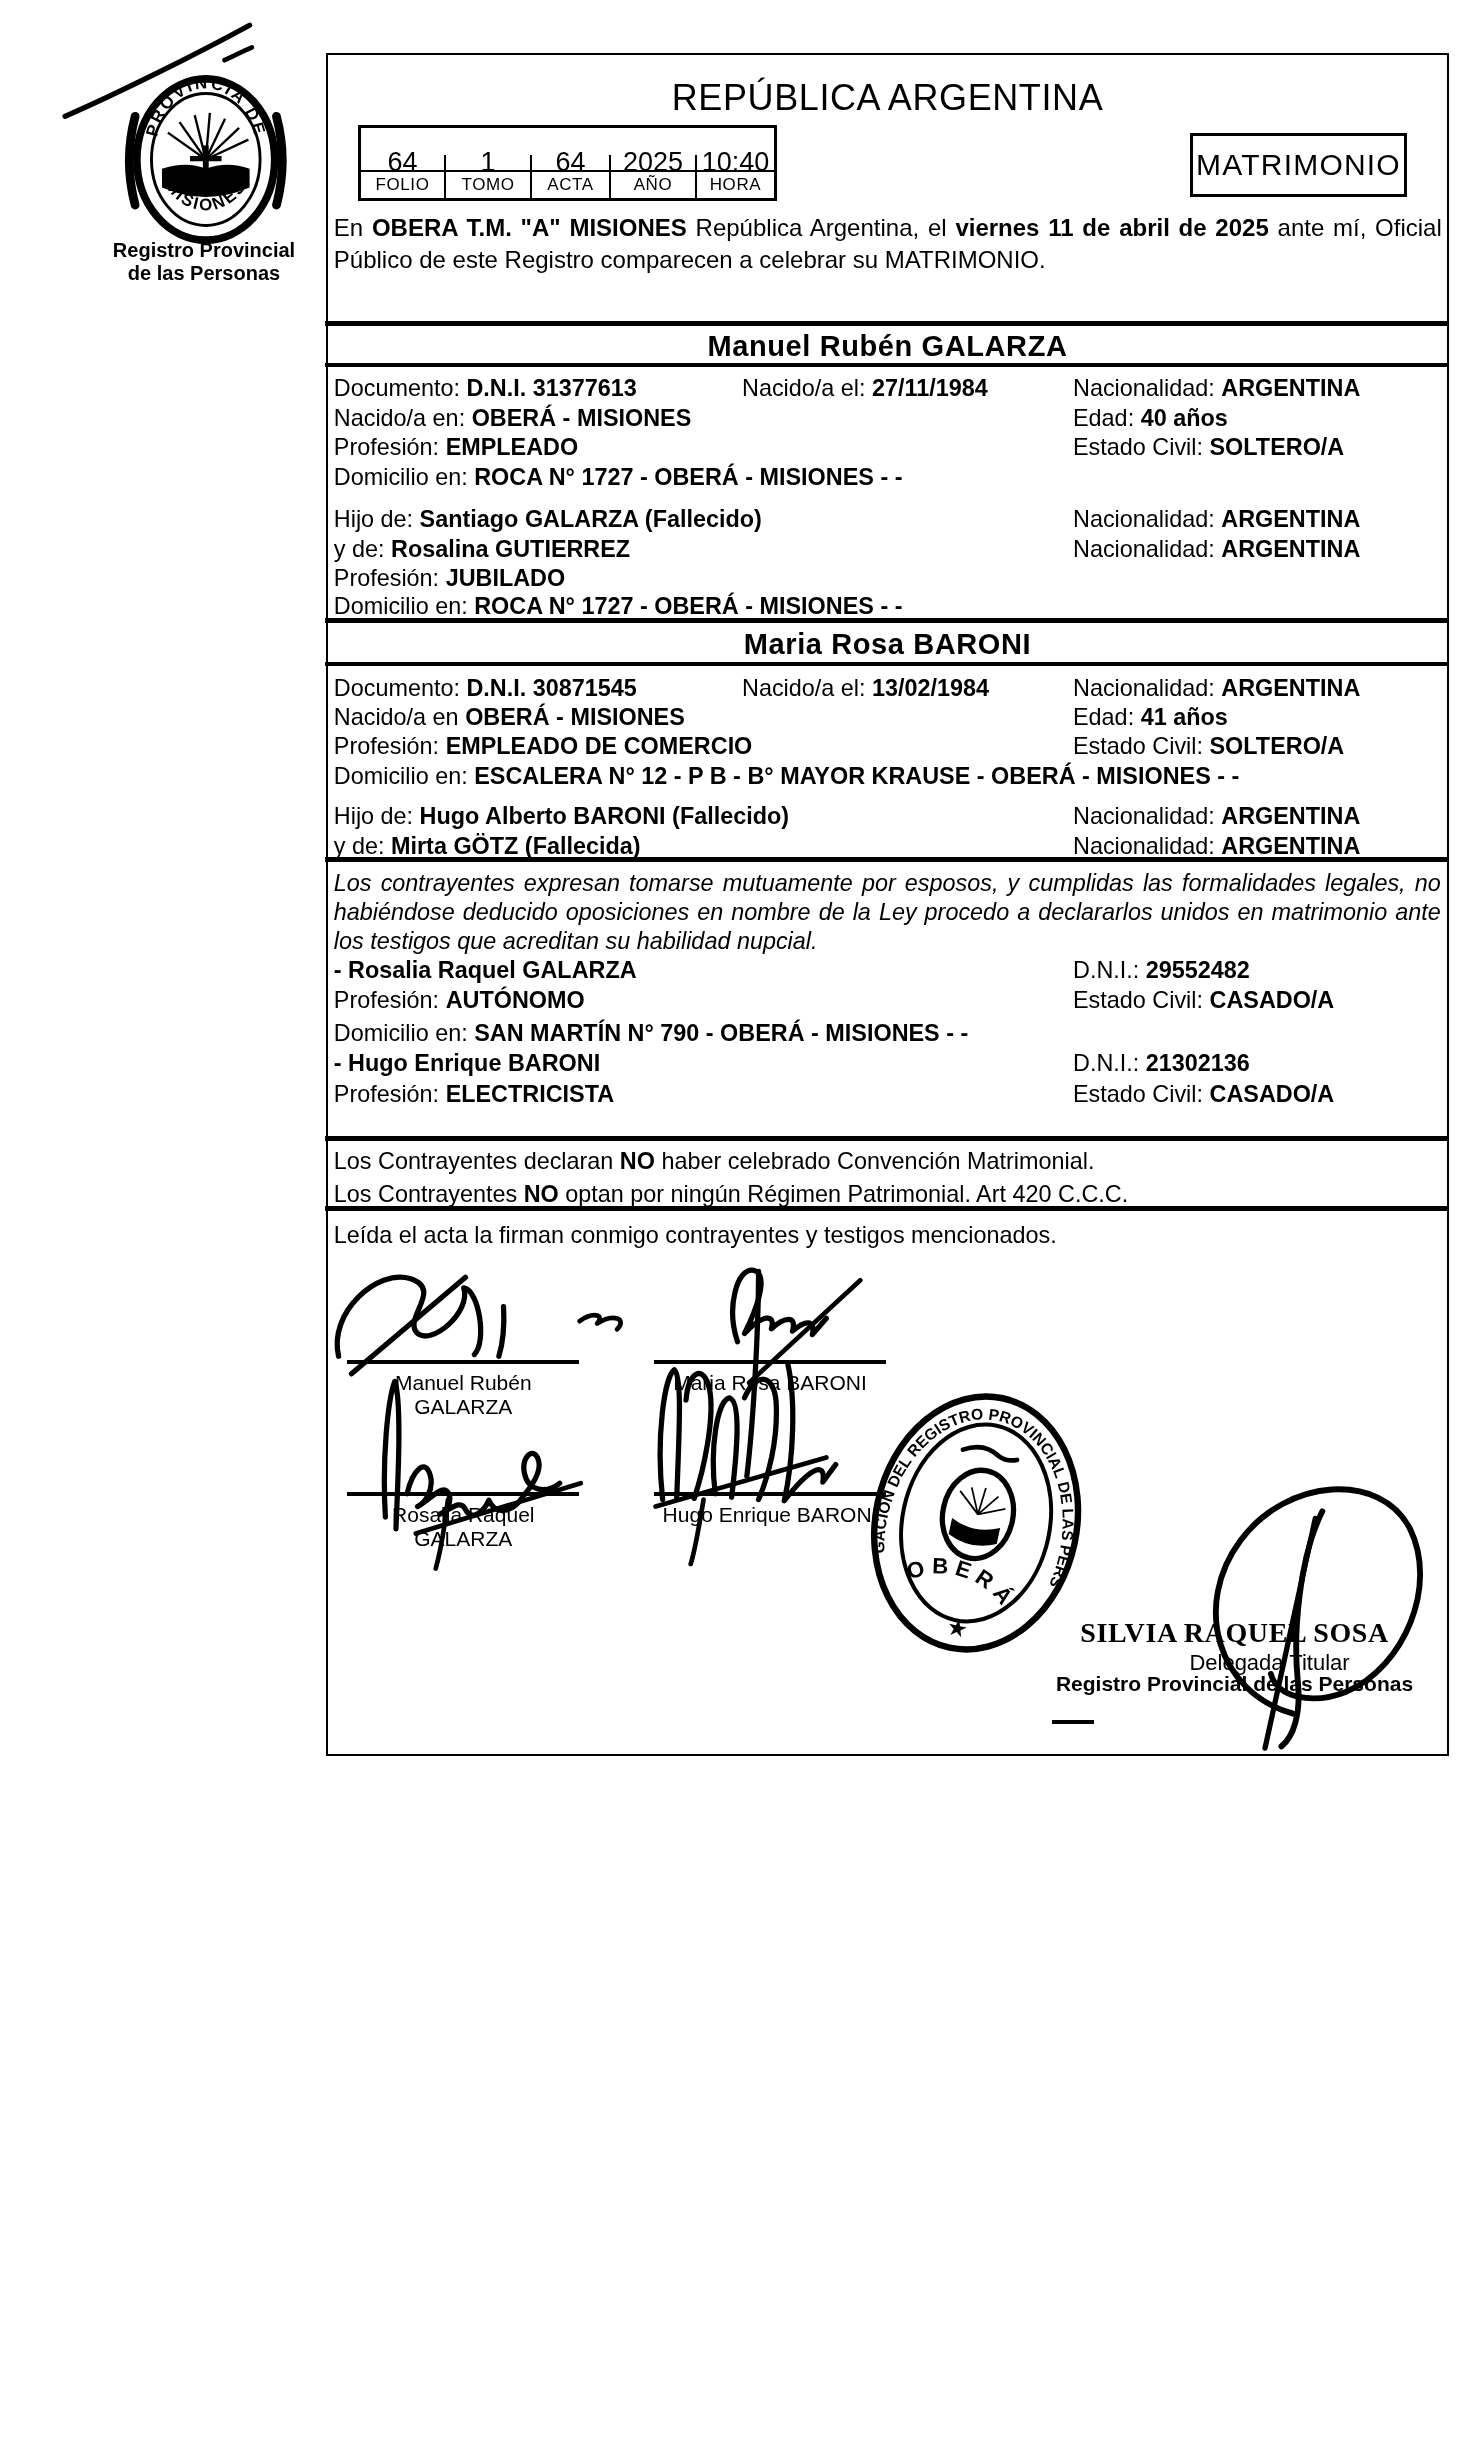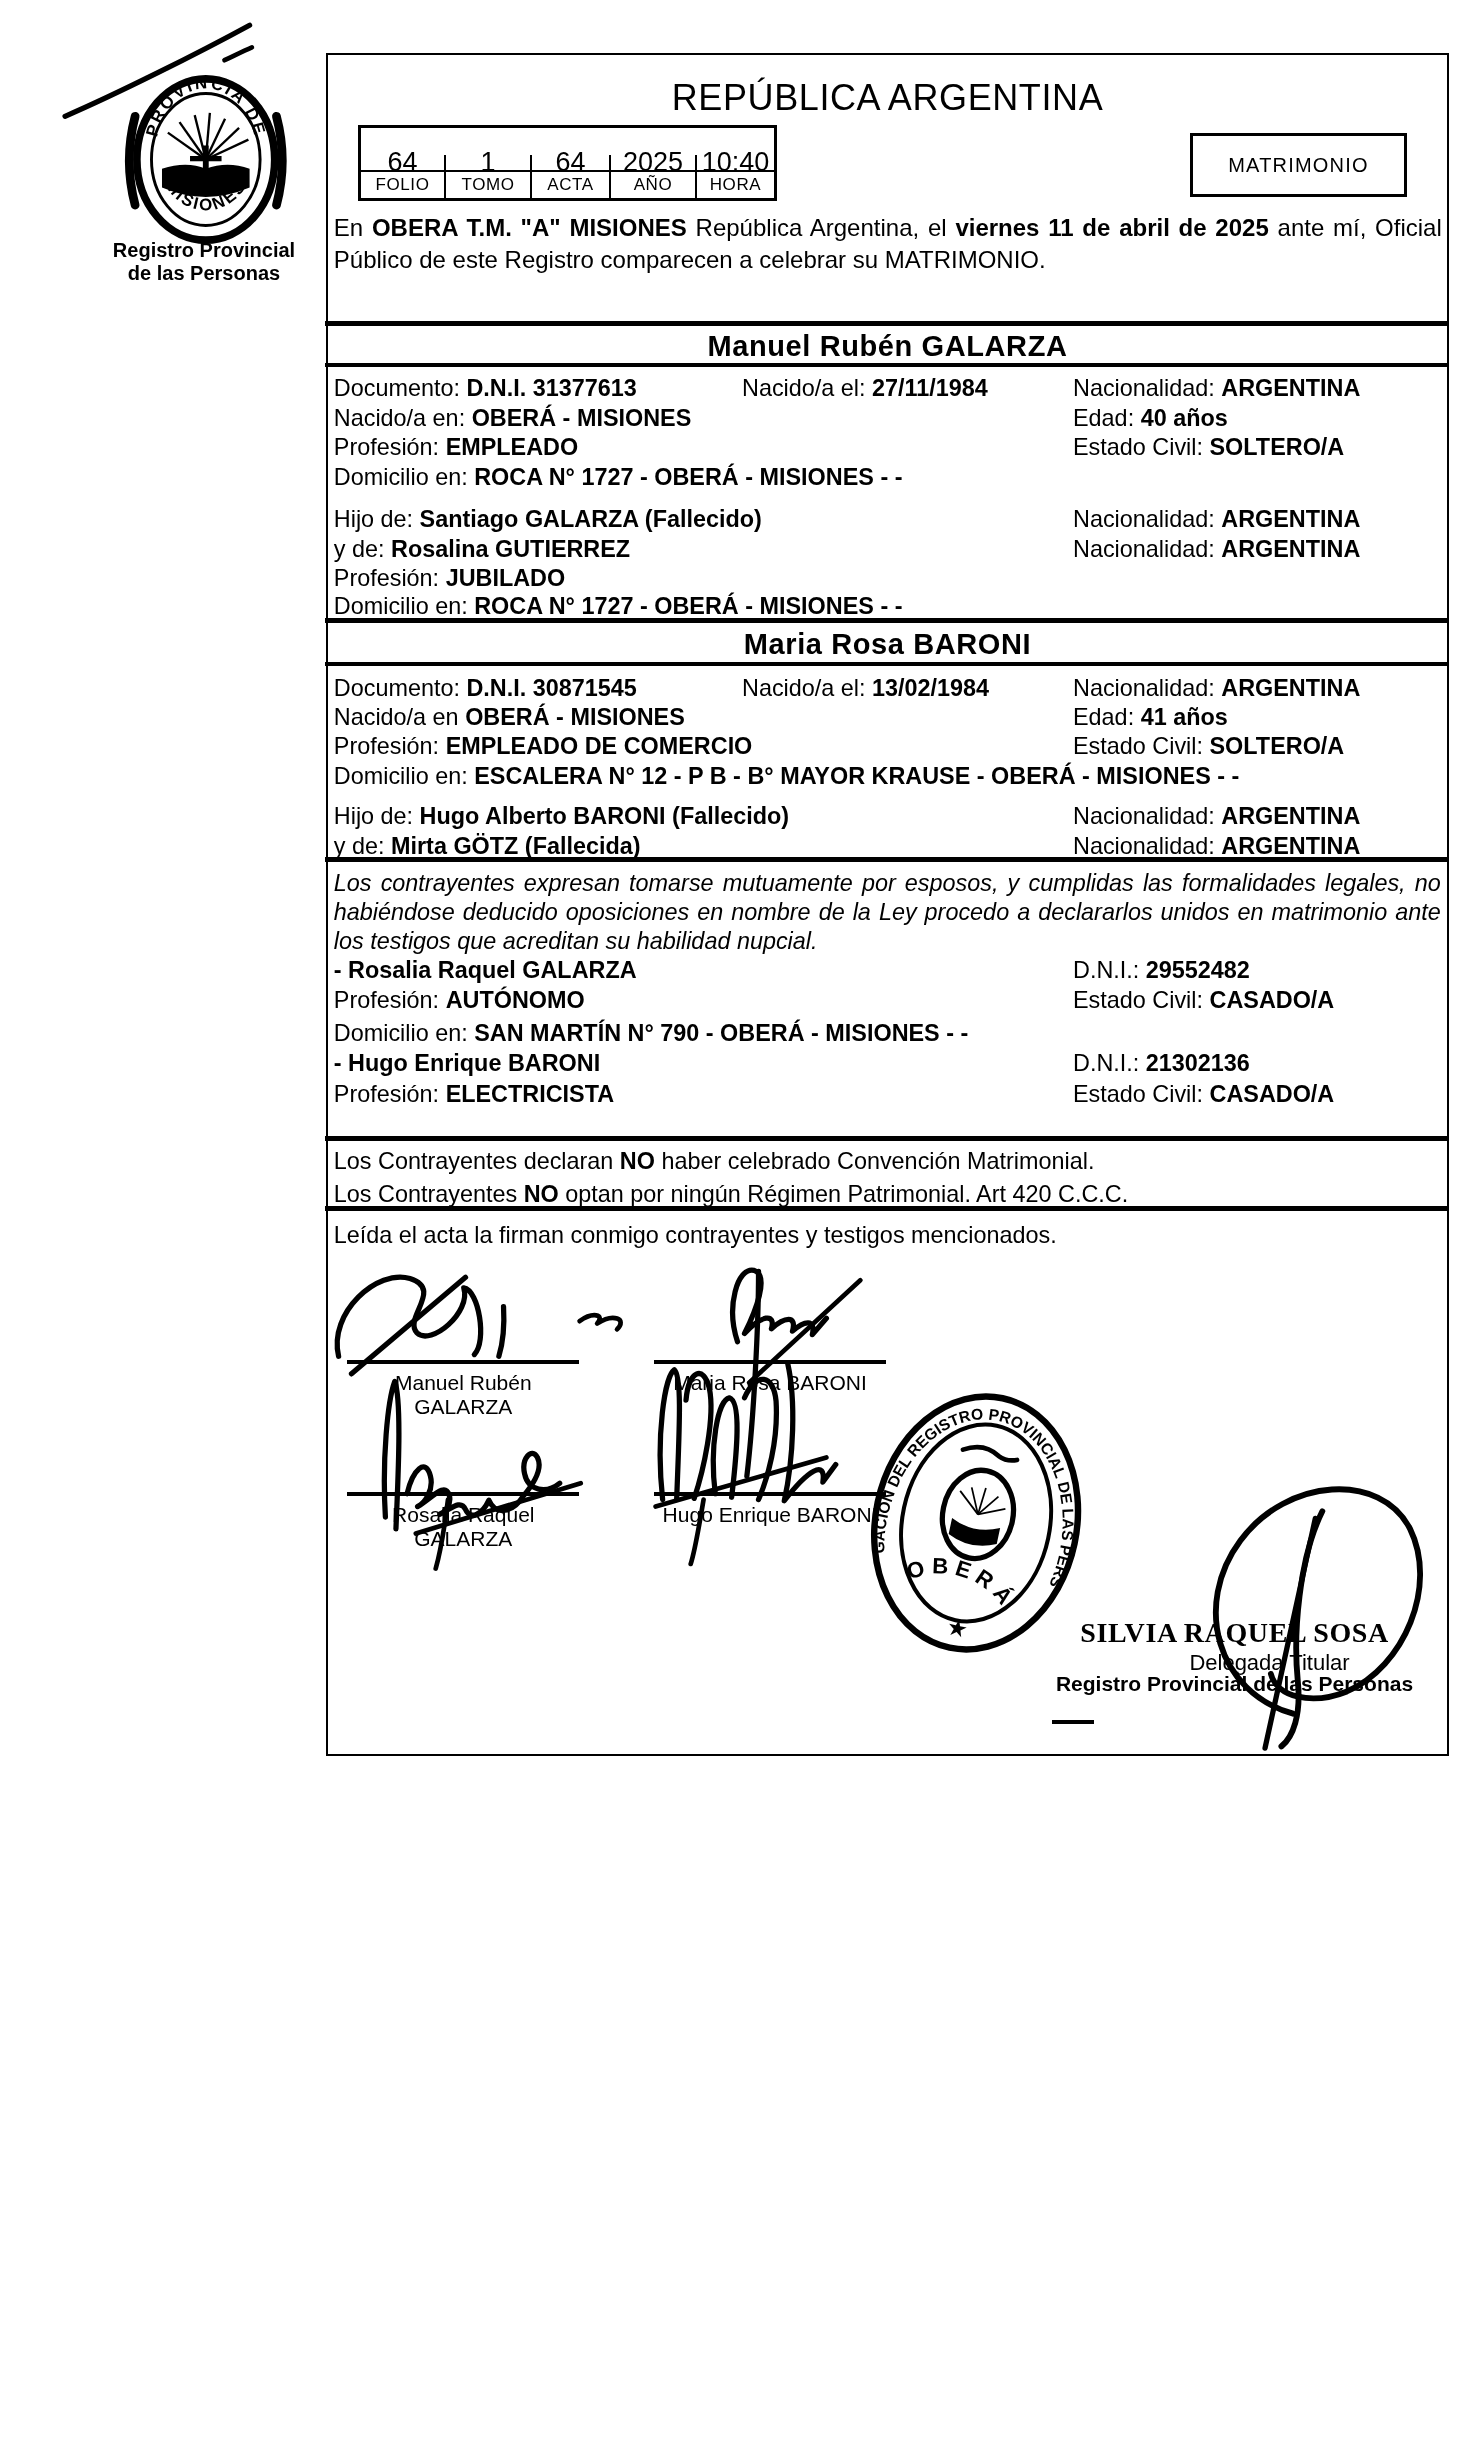--- a/index.html
+++ b/index.html
@@ -15,21 +15,21 @@
         font-size:36px;letter-spacing:0.6px;}
   
   .regtable{position:absolute;left:30px;top:70px;border:3.5px solid #000;
         display:grid;grid-template-columns:85px 86px 79px 86px 77px;grid-template-rows:44px 26px;}
   .regtable .v{border-right:2.9px solid #000;border-bottom:2.9px solid #000;
         display:flex;align-items:center;justify-content:center;font-size:27px;margin-top:27px;}
   .regtable .l{border-right:2.9px solid #000;display:flex;align-items:center;justify-content:center;
         font-size:17px;letter-spacing:0.6px;}
   .regtable .last{border-right:none;}
   .acttype{position:absolute;left:862px;top:78px;width:211px;height:58px;border:3.5px solid #000;
-        display:flex;align-items:center;justify-content:center;font-size:20px;letter-spacing:1.2px;}
+        display:flex;align-items:center;justify-content:center;font-size:30px;letter-spacing:1.2px;}
   .intro{position:absolute;left:5.8px;top:157px;width:1108px;font-size:24px;line-height:32px;
         text-align:justify;}
   .b{font-weight:700;}
   .sep{position:absolute;left:-2.9px;width:1124px;background:#000;}
   .sec-title{position:absolute;left:0;width:100%;text-align:center;font-size:29px;font-weight:700;
         letter-spacing:0.6px;}
   .row{position:absolute;left:0;width:1197px;height:28px;font-size:23.4px;white-space:nowrap;}
   .c1{position:absolute;left:5.8px;}
   .c2{position:absolute;left:414px;}
   .c3{position:absolute;left:745px;}

